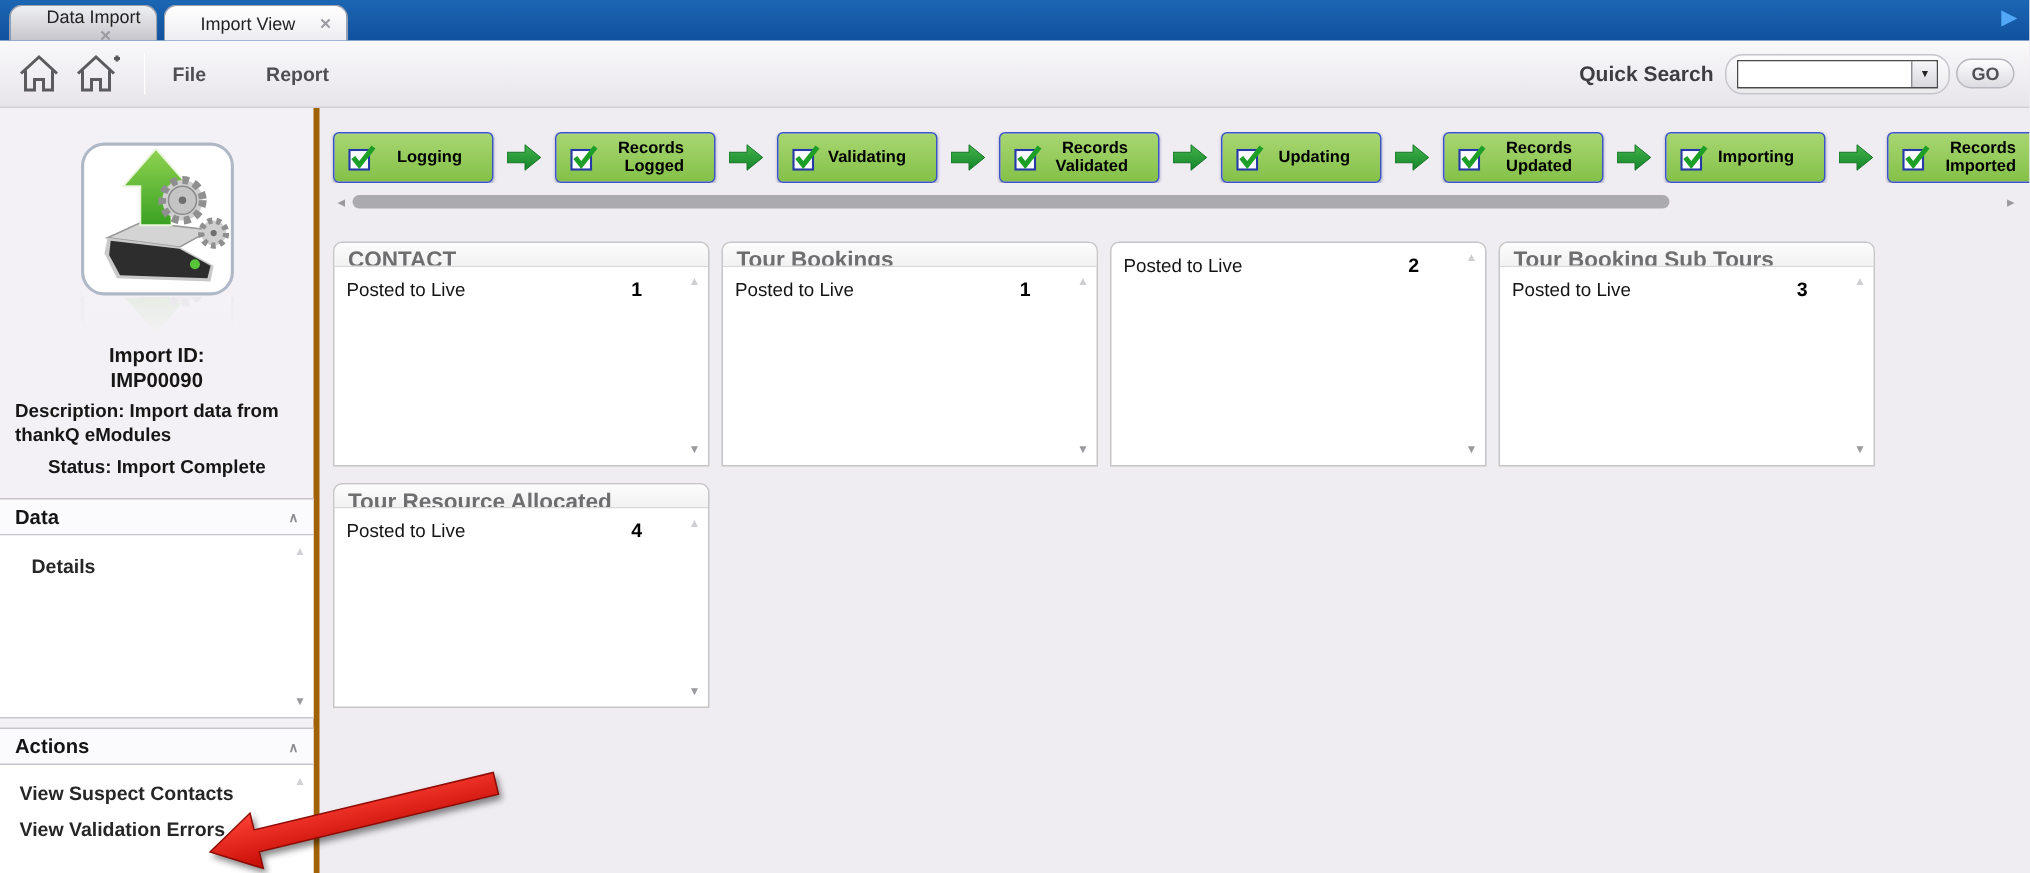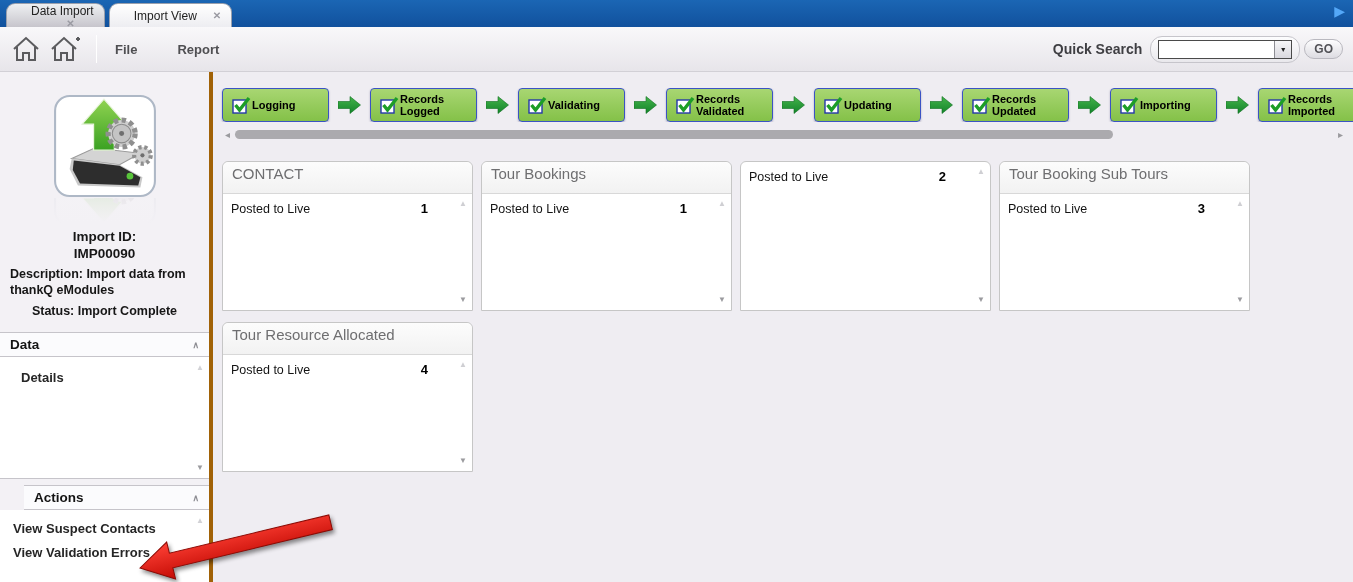--- a/index.html
+++ b/index.html
@@ -45,56 +45,56 @@
   .icon-box { width:104px; height:104px; margin:0 auto; }
   .icon-box svg { width:104px; height:104px; }
   .icon-reflection { width:104px; height:30px; margin:0 auto; overflow:hidden; position:relative; }
   .icon-reflection svg { width:104px; height:104px; transform:scaleY(-1); opacity:.16; display:block; margin-top:-74px; }
   .icon-reflection .fade { position:absolute; inset:0; background:linear-gradient(rgba(243,241,245,.45),#f3f1f5 85%); }
   .imp-id-label, .imp-id { font-size:13.5px; font-weight:bold; color:#161616; line-height:17px; }
   .imp-desc { font-size:12.5px; font-weight:bold; color:#161616; text-align:left; padding:4px 8px 0 10px; line-height:16px; }
   .imp-status { font-size:12.5px; font-weight:bold; color:#161616; padding-top:6px; }
   .side-header { margin-top:14px; background:#fbfbfd; border-top:1px solid #c6c4ca; border-bottom:1px solid #c6c4ca;
     height:25px; display:flex; align-items:center; padding:0 10px; }
-  .side-header.second { margin-top:6px;margin-left:24px; }
+  .side-header.second { margin-top:6px; }
   .side-header .t { flex:1; font-size:13.5px; font-weight:bold; color:#141414; }
   .side-header .chev { color:#8e8e94; font-size:9px; font-weight:bold; }
   .side-panel { position:relative; background:#fff; border-bottom:1px solid #c6c4ca; }
   .side-panel.details { height:122px; }
   .side-panel.actions { flex:1; border-bottom:none; }
   .side-panel .up { position:absolute; top:6px; right:5px; font-size:8px; color:#d2d2d6; }
   .side-panel .dn { position:absolute; bottom:6px; right:5px; font-size:8px; color:#9b9b9f; }
   .details-item { font-size:13px; font-weight:bold; color:#262626; padding:13px 0 0 21px; }
   .actions-list { list-style:none; padding:7px 0 0 13px; }
   .actions-list li { font-size:13px; font-weight:bold; color:#262626; line-height:23.5px; }
 
   
   .wf-strip { display:flex; align-items:center; padding-left:9px; margin-top:16px; height:34px;
     overflow:hidden; white-space:nowrap; }
   .step { flex:none; width:107px; height:34px; display:flex; align-items:center;
     background:linear-gradient(#a8d672,#84c148); border:1px solid #3b53c4; border-radius:4px;
     box-shadow:0 1px 2px rgba(40,40,90,.35); }
   .step svg { flex:none; margin-left:9px; }
-  .step-label { flex:1; text-align:left; font-size:11px; line-height:12px; font-weight:bold;
+  .step-label { flex:1; text-align:right; font-size:11px; line-height:12px; font-weight:bold;
     color:#000; white-space:normal; padding-right:20px; }
   .wf-arrow { flex:none; margin:0 9px; display:flex; }
 
   .hscroll { position:relative; height:14px; margin:6px 10px 0 6px; }
   .hscroll .la { position:absolute; left:6px; top:1px; font-size:10px; color:#9a9a9e; }
   .hscroll .ra { position:absolute; right:0; top:1px; font-size:10px; color:#9a9a9e; }
   .hscroll .thumb { position:absolute; left:16px; top:2px; width:878px; height:9px;
     background:#abaaae; border-radius:5px; }
 
   
   .panels { display:flex; flex-wrap:wrap; padding-left:9px; margin-top:19px; width:1139px; }
   .panel { width:251px; height:150px; margin:0 8px 11px 0; background:#fff;
     border:1px solid #c6c6c6; border-radius:6px 6px 0 0; display:flex; flex-direction:column; }
-  .panel-header { height:32px; background:linear-gradient(#fcfcfc,#f2f2f2); border-bottom:1px solid #d8d8d8;
+  .panel-header { height:16px; background:linear-gradient(#fcfcfc,#f2f2f2); border-bottom:1px solid #d8d8d8;
     border-radius:6px 6px 0 0; font-size:15px; color:#6e6e70; padding:3px 0 0 9px;
-    white-space:nowrap; overflow:hidden; }
+    white-space:nowrap; overflow:hidden;font-weight:bold; }
   .panel-body { flex:1; display:flex; }
   .panel-rows { flex:1; padding:7px 0 0 8px; }
   .prow { display:flex; align-items:baseline; }
   .prow .lbl { font-size:12.5px; color:#141414; }
   .prow .val { margin-left:auto; margin-right:26px; font-size:13px; font-weight:bold; color:#000; }
   .panel-gutter { width:18px; display:flex; flex-direction:column; justify-content:space-between;
     align-items:center; padding:5px 0 6px; }
   .panel-gutter .up { font-size:8px; color:#cfcfd3; }
   .panel-gutter .dn { font-size:8px; color:#9b9b9f; }
 

